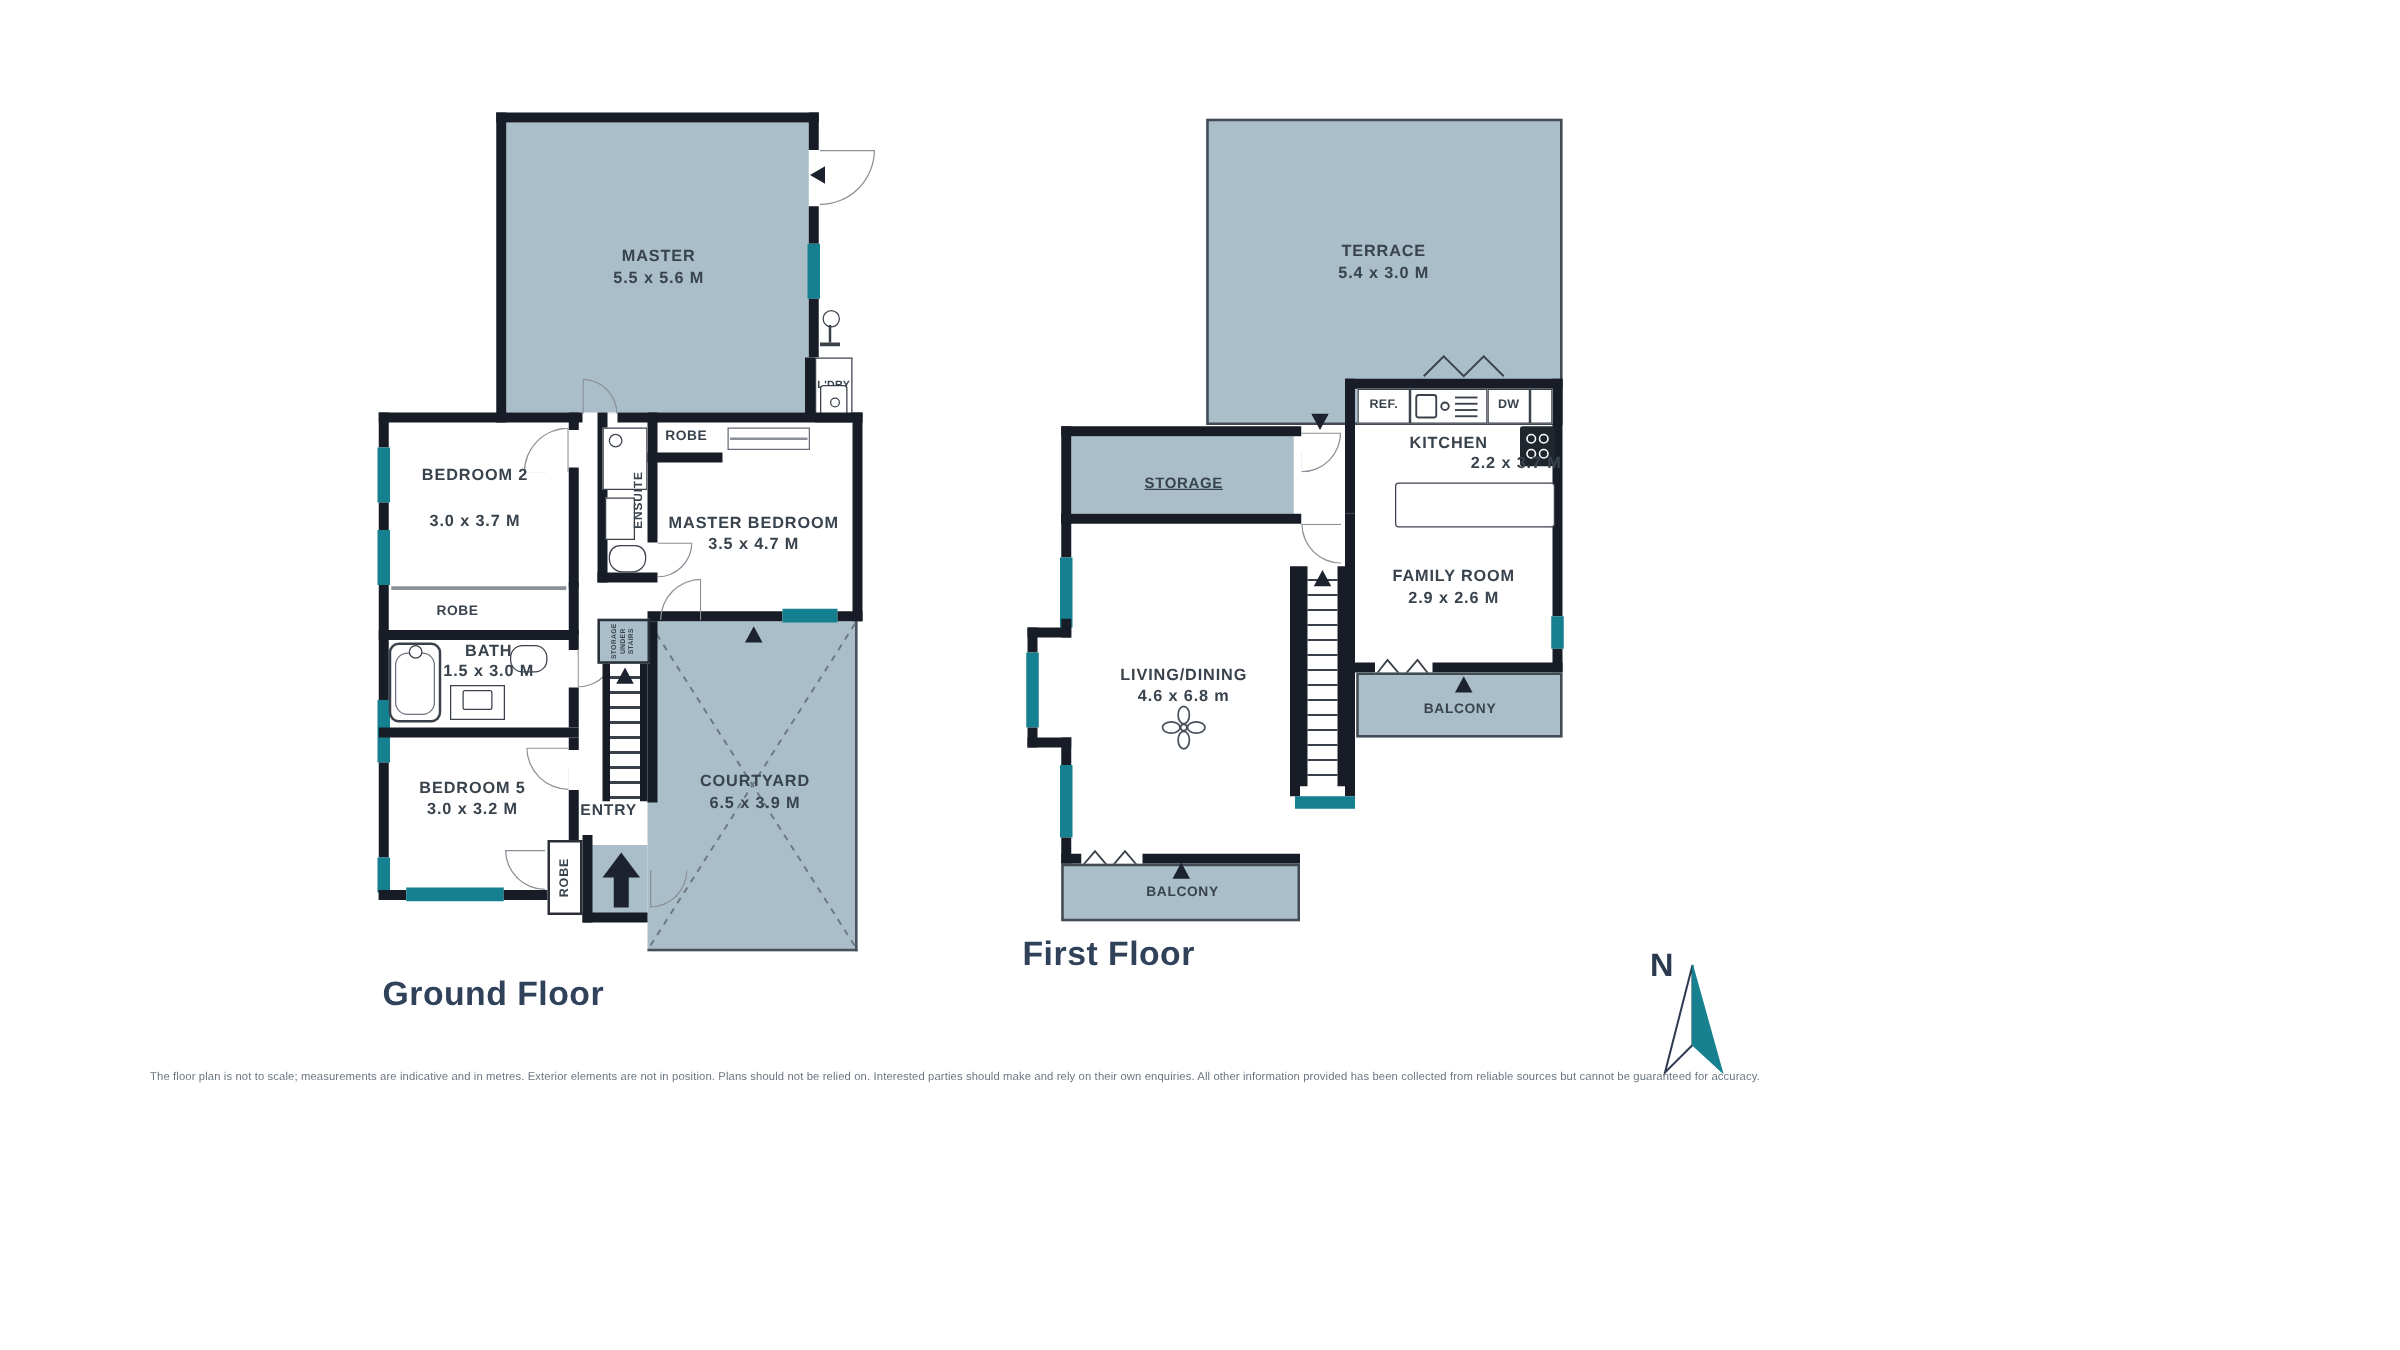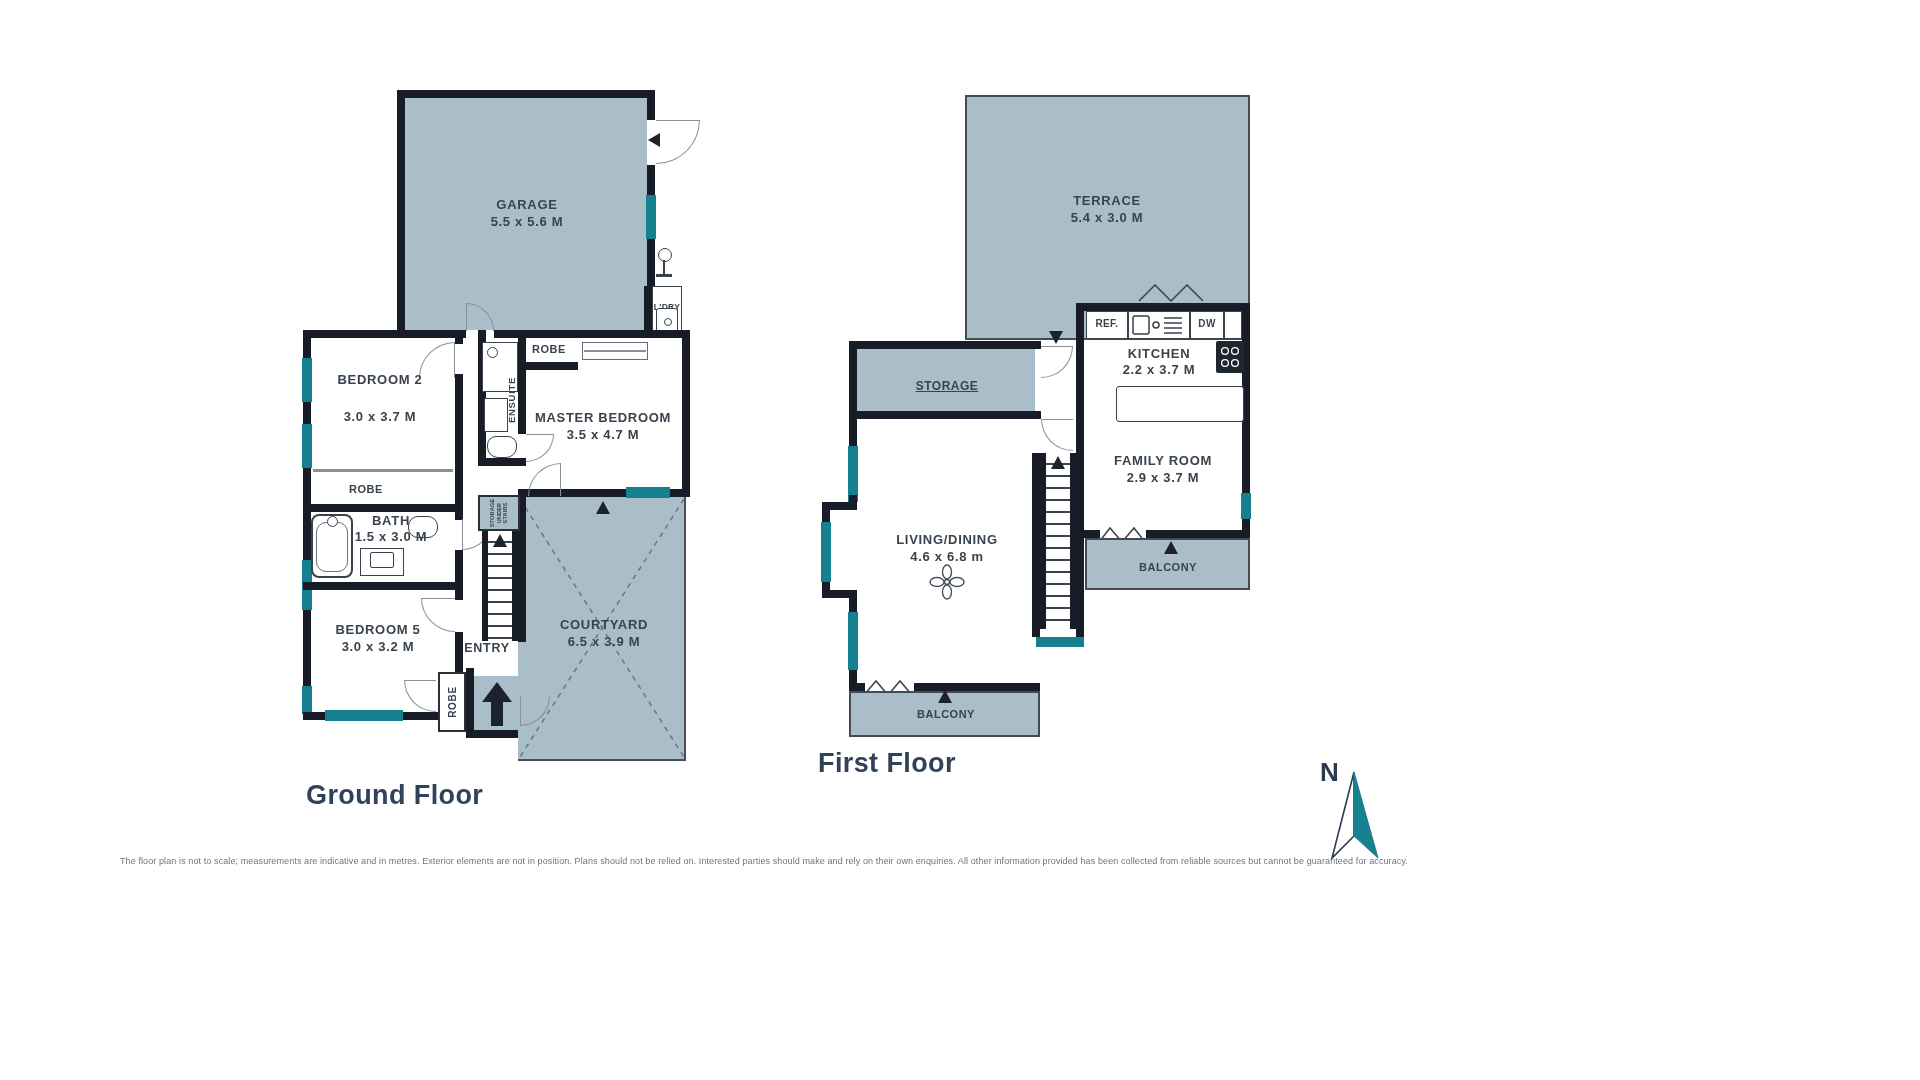--- a/index.html
+++ b/index.html
@@ -135,21 +135,21 @@
     <polygon points="17,2 32,22 23,22 23,46 11,46 11,22 2,22" fill="#1d232e"></polygon>
   </svg>
 
   <div class="abs" style="left:311px;top:514px;width:42px;height:64px;border:2px solid #3a414b;border-radius:8px;box-sizing:border-box;background:#fff;"></div>
   <div class="abs" style="left:316px;top:522px;width:32px;height:50px;border:1.2px solid #6b727c;border-radius:10px;box-sizing:border-box;"></div>
   <div class="abs" style="left:327px;top:516px;width:9px;height:9px;border:1.5px solid #3a414b;border-radius:50%;background:#fff;"></div>
   <div class="thin" style="left:360px;top:548px;width:44px;height:28px;"></div>
   <div class="abs" style="left:370px;top:552px;width:22px;height:14px;border:1.5px solid #3a414b;border-radius:2px;"></div>
   <div class="abs" style="left:408px;top:516px;width:28px;height:20px;border:1.6px solid #3a414b;border-radius:10px;background:#fff;"></div>
 
-  <div class="lb" style="left:527px;top:197px;">GARAGE</div>
+  <div class="lb" style="left:527px;top:197px;">MASTER</div>
   <div class="lb" style="left:527px;top:214px;">5.5 x 5.6 M</div>
   <div class="lb" style="left:380px;top:372px;">BEDROOM 2</div>
   <div class="lb" style="left:380px;top:409px;">3.0 x 3.7 M</div>
   <div class="lb sm" style="left:366px;top:483px;">ROBE</div>
   <div class="lb" style="left:603px;top:410px;">MASTER BEDROOM</div>
   <div class="lb" style="left:603px;top:427px;">3.5 x 4.7 M</div>
   <div class="lb sm" style="left:549px;top:343px;">ROBE</div>
   <div class="lb vt" style="left:511px;top:400px;font-size:9.5px;">ENSUITE</div>
   <div class="lb" style="left:391px;top:513px;">BATH</div>
   <div class="lb" style="left:391px;top:529px;">1.5 x 3.0 M</div>
@@ -202,25 +202,25 @@
 
   <div class="abs" style="left:1216px;top:341px;width:28px;height:32px;background:#20262e;border-radius:2px;"></div>
   <svg style="left:1218px;top:343px;" width="24" height="28" viewBox="0 0 24 28">
     <circle cx="7" cy="8" r="3.4" fill="none" stroke="#fff" stroke-width="1.3"></circle>
     <circle cx="17" cy="8" r="3.4" fill="none" stroke="#fff" stroke-width="1.3"></circle>
     <circle cx="7" cy="20" r="3.4" fill="none" stroke="#fff" stroke-width="1.3"></circle>
     <circle cx="17" cy="20" r="3.4" fill="none" stroke="#fff" stroke-width="1.3"></circle>
   </svg>
 
   <div class="lb" style="left:1159px;top:346px;">KITCHEN</div>
-  <div class="lb" style="left:1159px;top:362px;">2.2 x 3.7 M</div>
+  <div class="lb" style="left:1213px;top:362px;">2.2 x 3.7 M</div>
   <div class="thin" style="left:1116px;top:386px;width:128px;height:36px;border-radius:3px;"></div>
 
   <div class="lb" style="left:1163px;top:453px;">FAMILY ROOM</div>
-  <div class="lb" style="left:1163px;top:470px;">2.9 x 3.7 M</div>
+  <div class="lb" style="left:1163px;top:470px;">2.9 x 2.6 M</div>
 
   <div class="w" style="left:1076px;top:530px;width:24px;height:8px;"></div>
   <div class="w" style="left:1146px;top:530px;width:104px;height:8px;"></div>
   <svg style="left:1098px;top:527px;" width="48" height="16" viewBox="0 0 48 16">
     <polyline points="1,15 12,1 24,15 36,1 47,15" fill="none" stroke="#39404a" stroke-width="1.5"></polyline>
   </svg>
   <div class="fill" style="left:1085px;top:538px;width:165px;height:52px;border:2px solid #434a54;box-sizing:border-box;"></div>
   <div class="tri-up" style="left:1164px;top:541px;"></div>
   <div class="lb sm" style="left:1168px;top:561px;">BALCONY</div>
 

